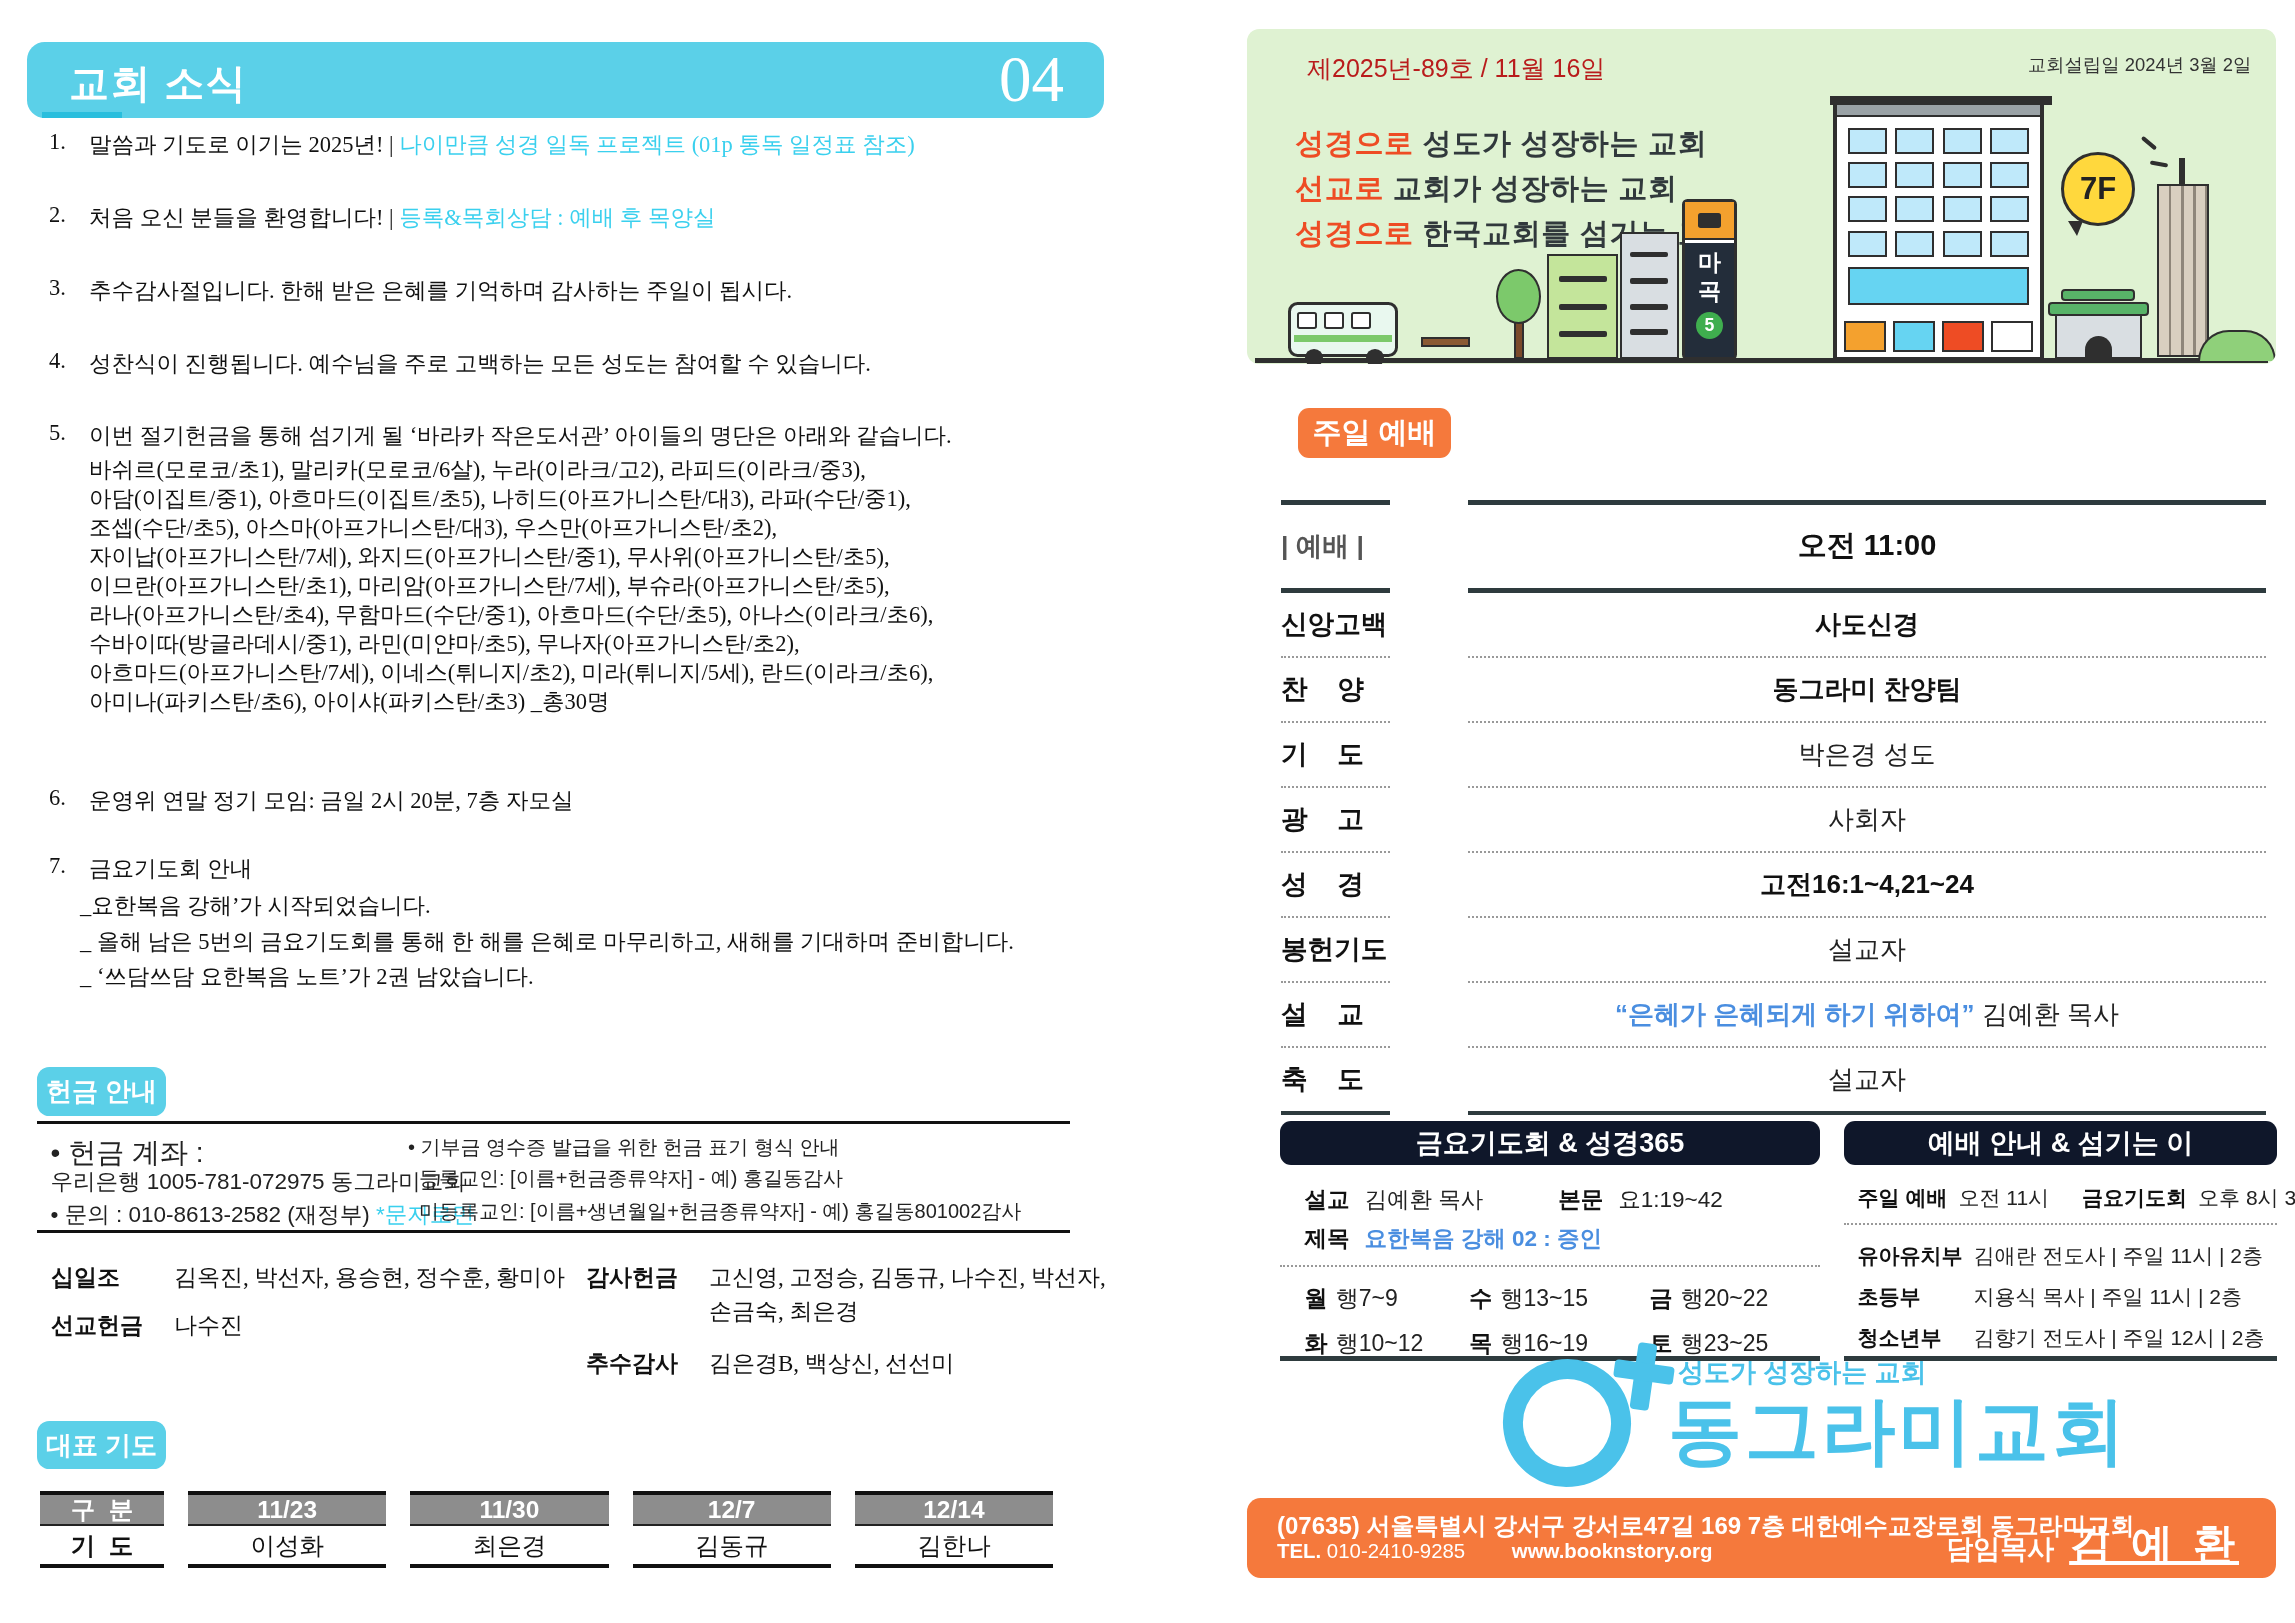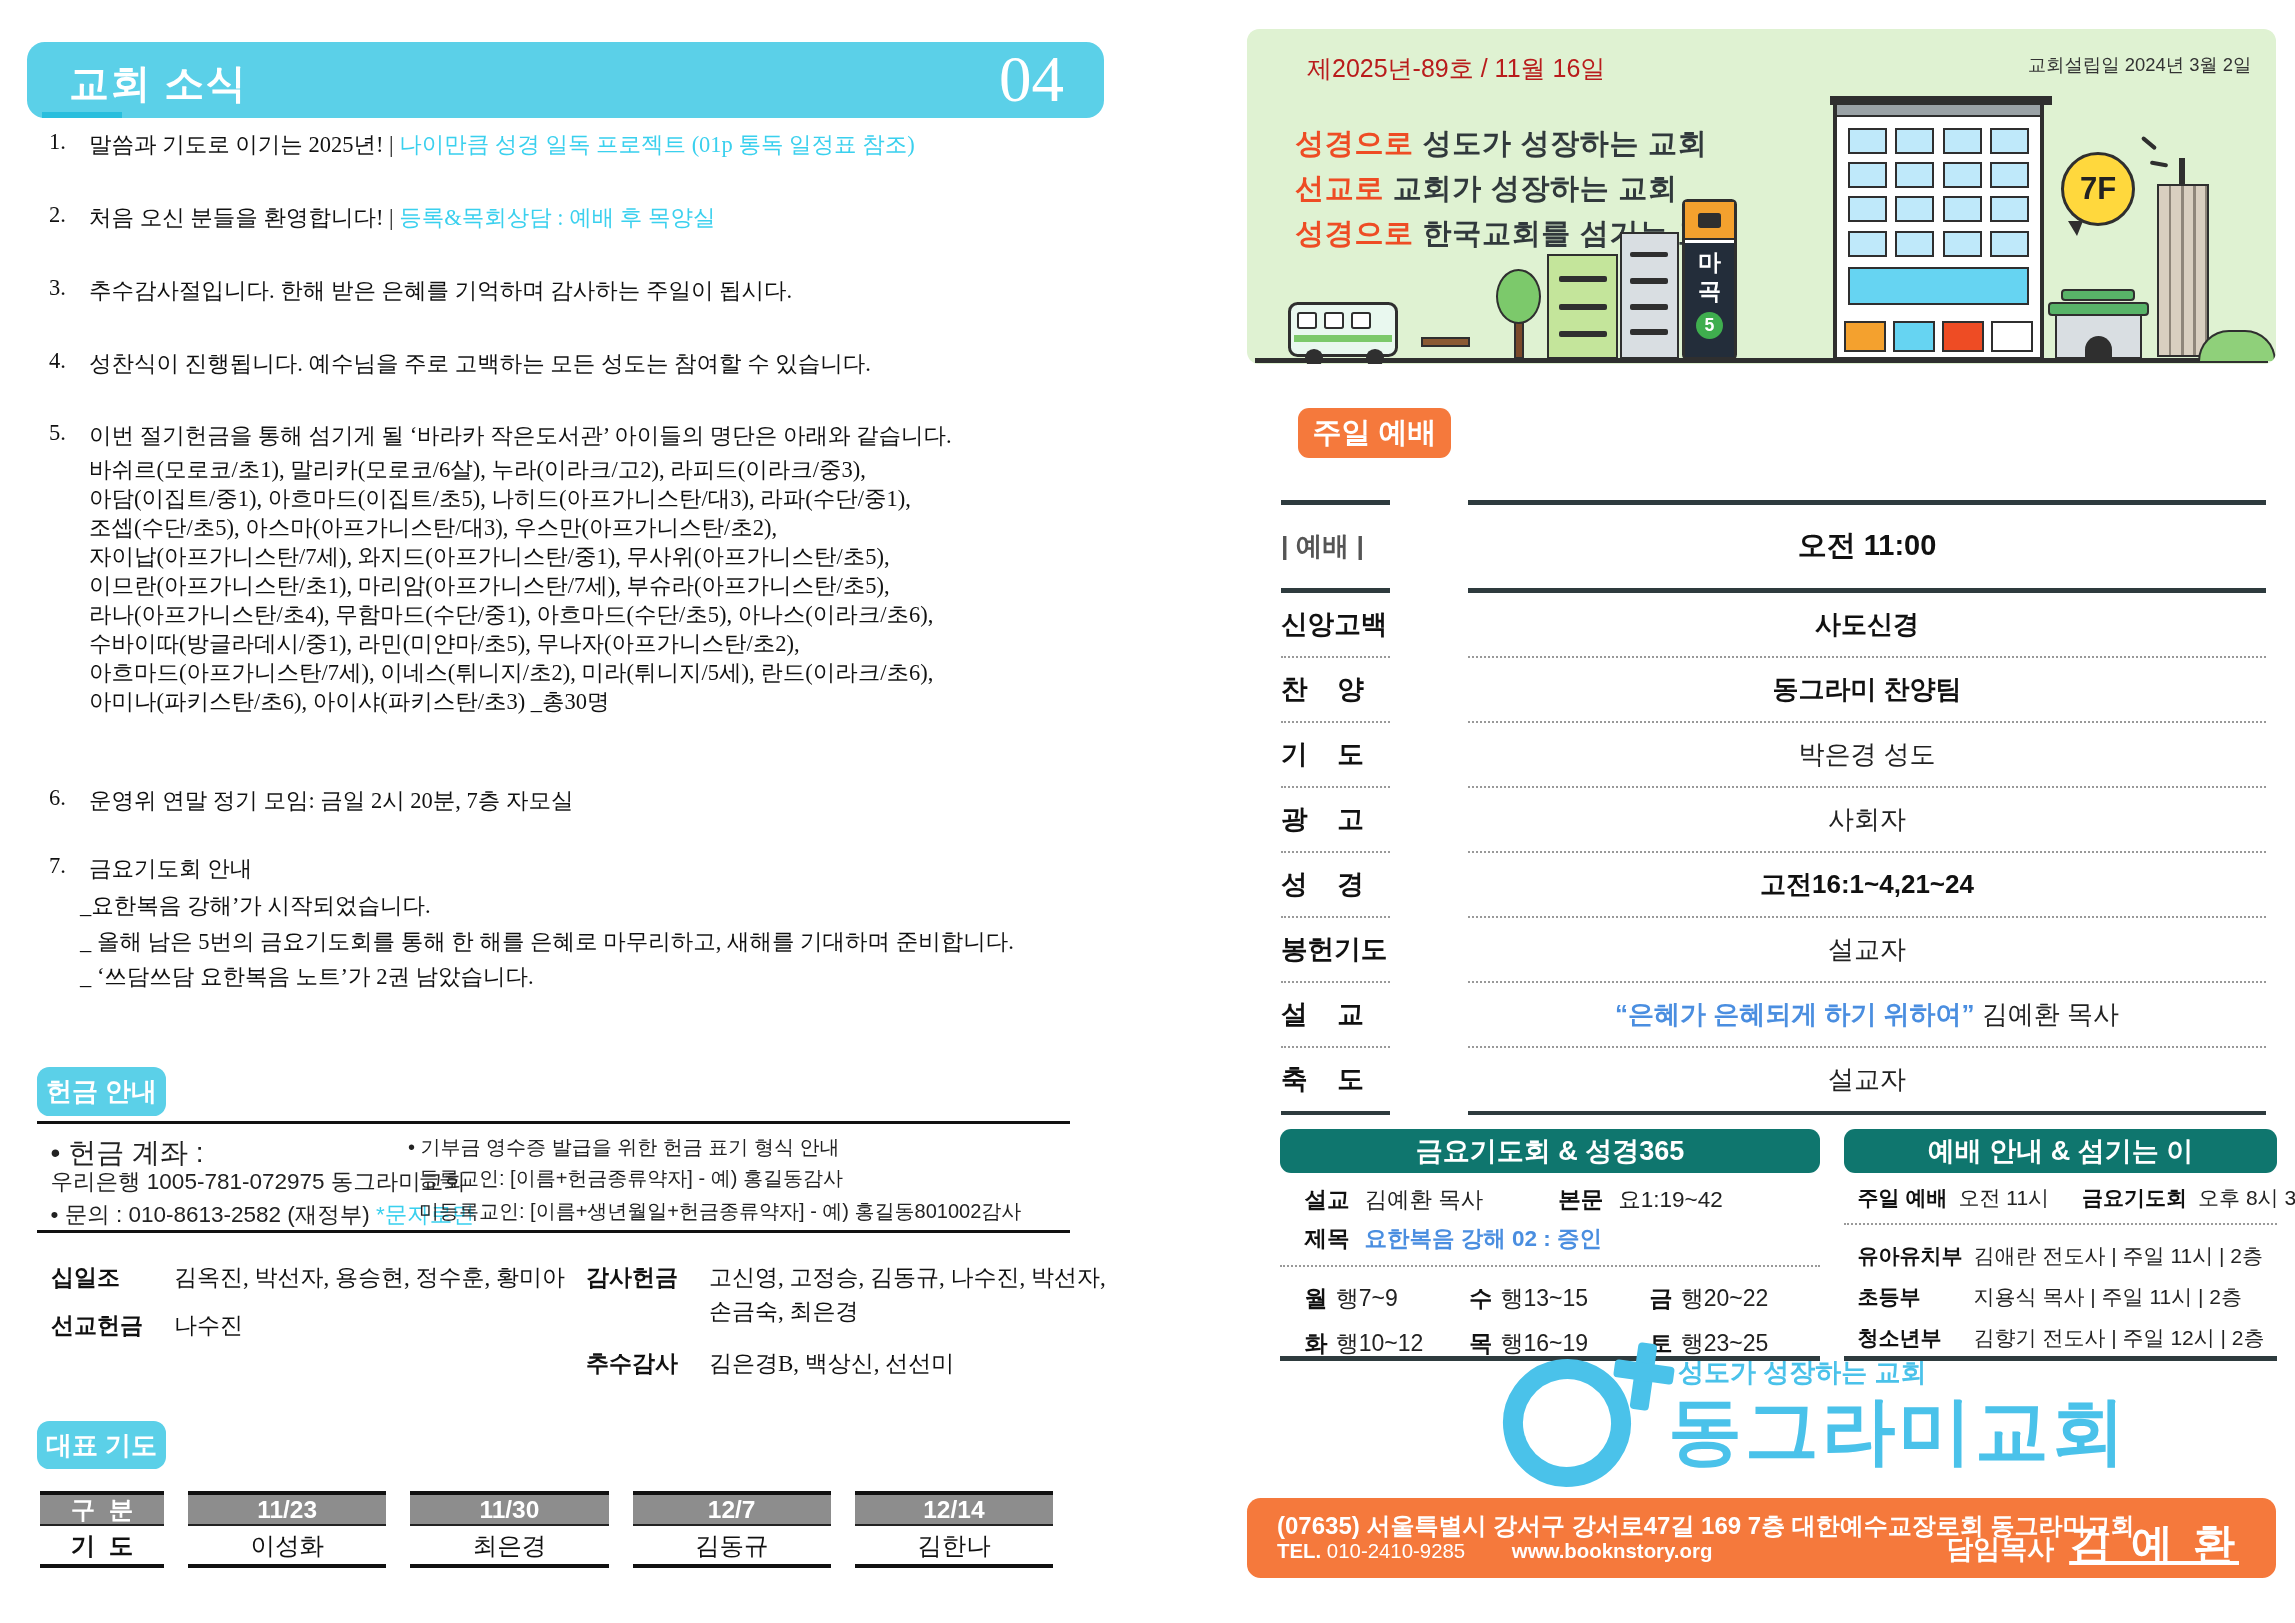--- a/index.html
+++ b/index.html
@@ -105,21 +105,21 @@
   .wlabel.gray { color:#555; }
   .wgap { width:78px; flex:0 0 78px; }
   .wvalue { flex:1; text-align:center; font-size:26px; color:#222; white-space:nowrap; }
   .wvalue.bold { font-weight:800; color:#111; }
   .wvalue.big { font-size:29px; font-weight:800; color:#111; }
   .wvalue .sermon-em { color:#4a8ee0; font-weight:800; }
 
   .panel { top:1121px; }
   #friday-panel { left:1280px; width:540px; }
   #serving-panel { left:1844px; width:433px; }
-  .panel-header { height:44px; border-radius:11px; background:#0f766e; color:#fff; font-weight:800; font-size:27px; display:flex; align-items:center; justify-content:center;margin-top:8px; }
+  .panel-header { height:44px; border-radius:11px; background:#0f172a; color:#fff; font-weight:800; font-size:27px; display:flex; align-items:center; justify-content:center; }
   .panel-bottom { position:absolute; left:0; right:0; height:4.8px; background:#2e3b3e; }
   .fp-row { position:absolute; left:24.5px; right:6.8px; display:flex; align-items:baseline; font-size:22.5px; color:#222; white-space:nowrap; }
   .plabel { font-weight:800; color:#111; margin-right:15px; }
   .blue-text { color:#4a8ee0; font-weight:700; }
   .dotline { position:absolute; left:0; right:0; border-top:2.7px dotted #999; }
   .sched { position:absolute; left:24.5px; right:13.6px; display:grid; grid-template-columns:1.05fr 1.15fr 1fr; row-gap:13.6px; font-size:23px; color:#222; white-space:nowrap; }
   .sched .d { font-weight:800; color:#111; margin-right:8.2px; }
   .sp-row { position:absolute; left:13.6px; right:6.8px; display:flex; align-items:baseline; font-size:21px; color:#222; white-space:nowrap; }
   .sp-row .plabel { margin-right:11px; }
   .dept-label { width:116px; flex:0 0 116px; font-weight:800; color:#111; }

